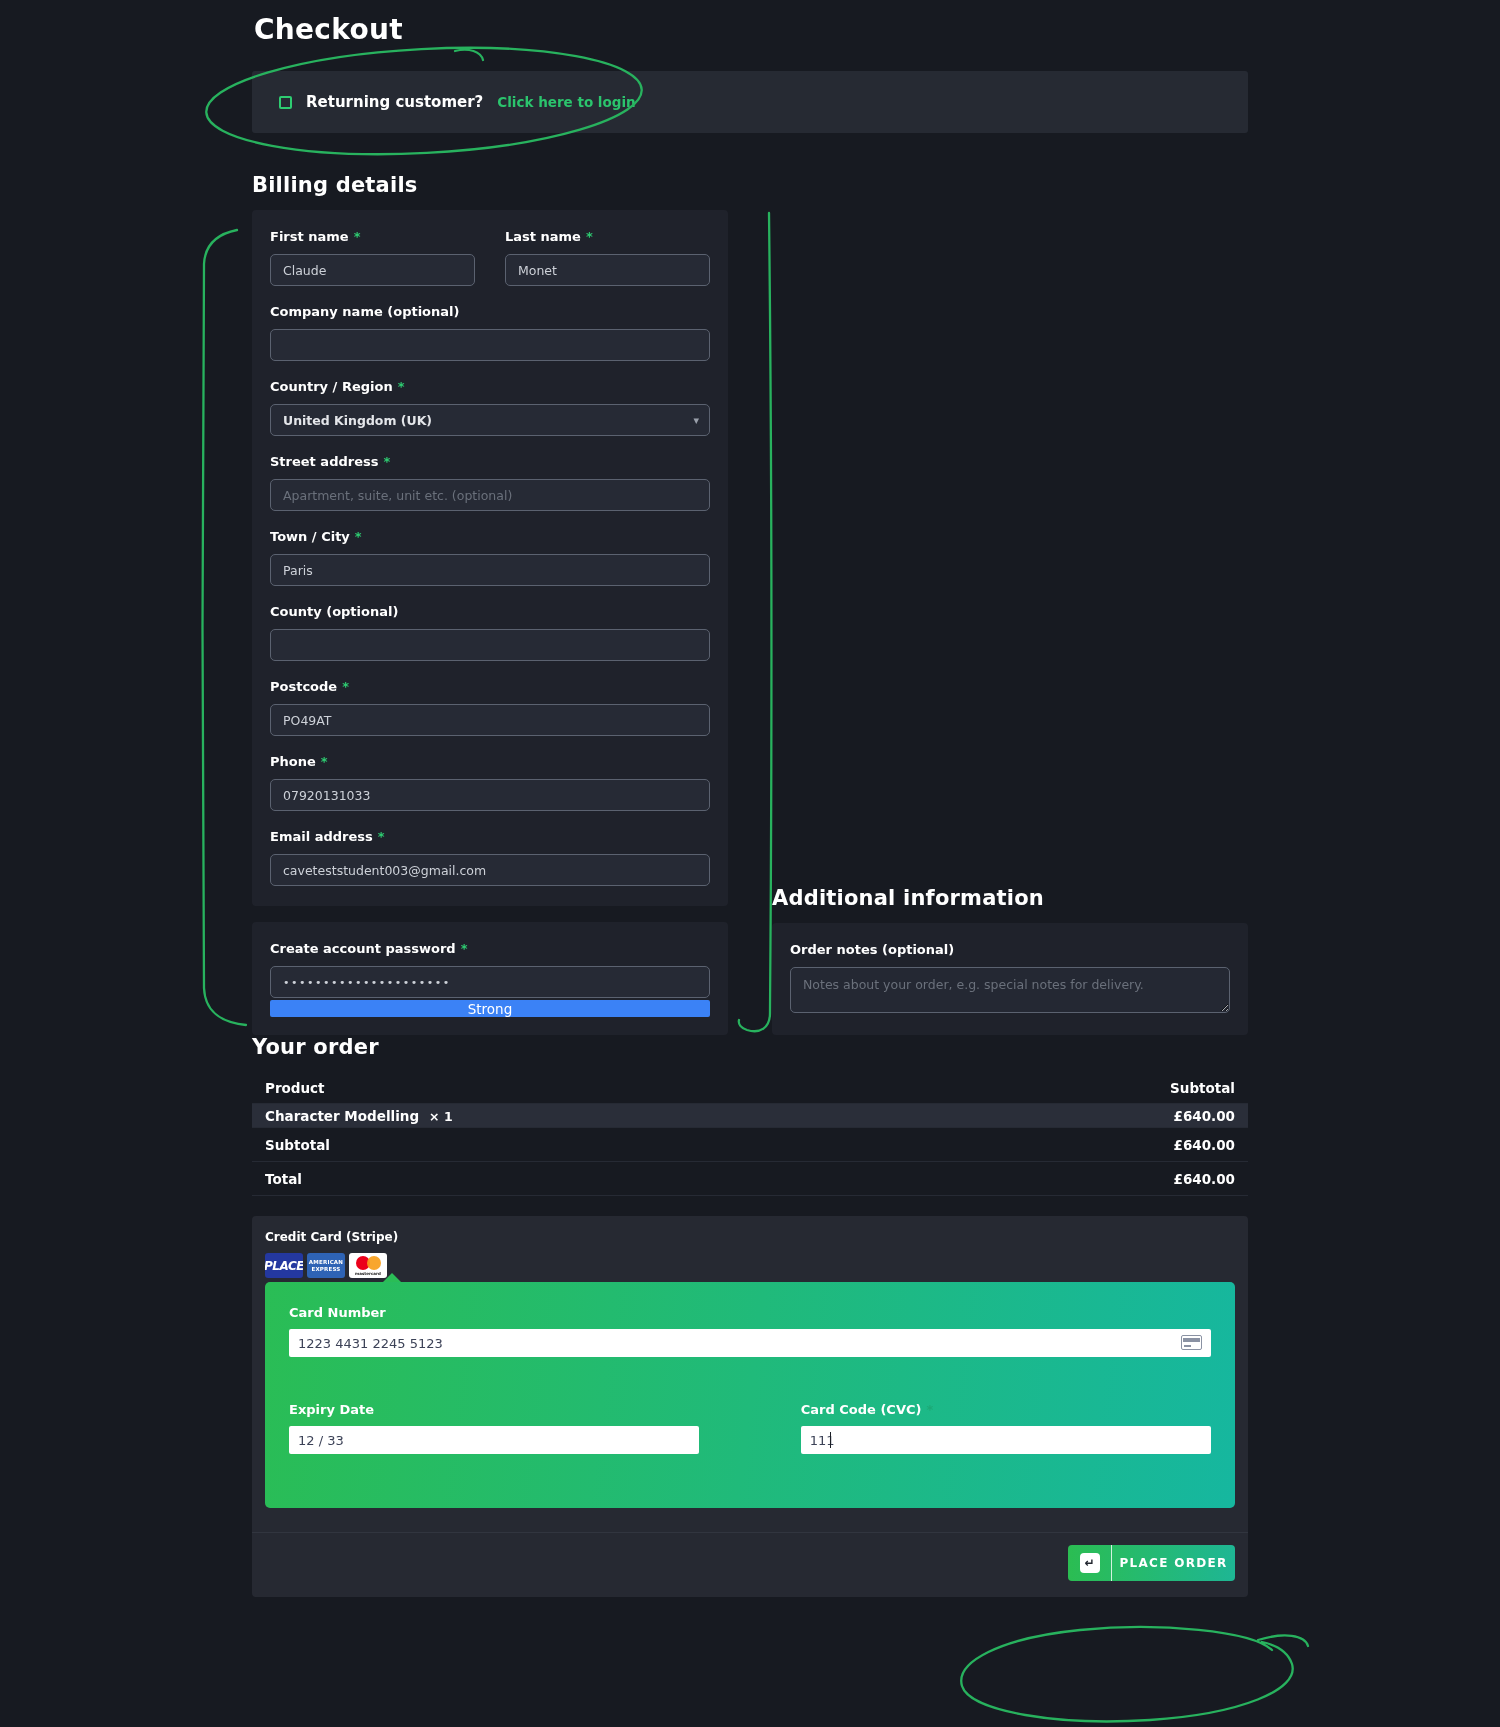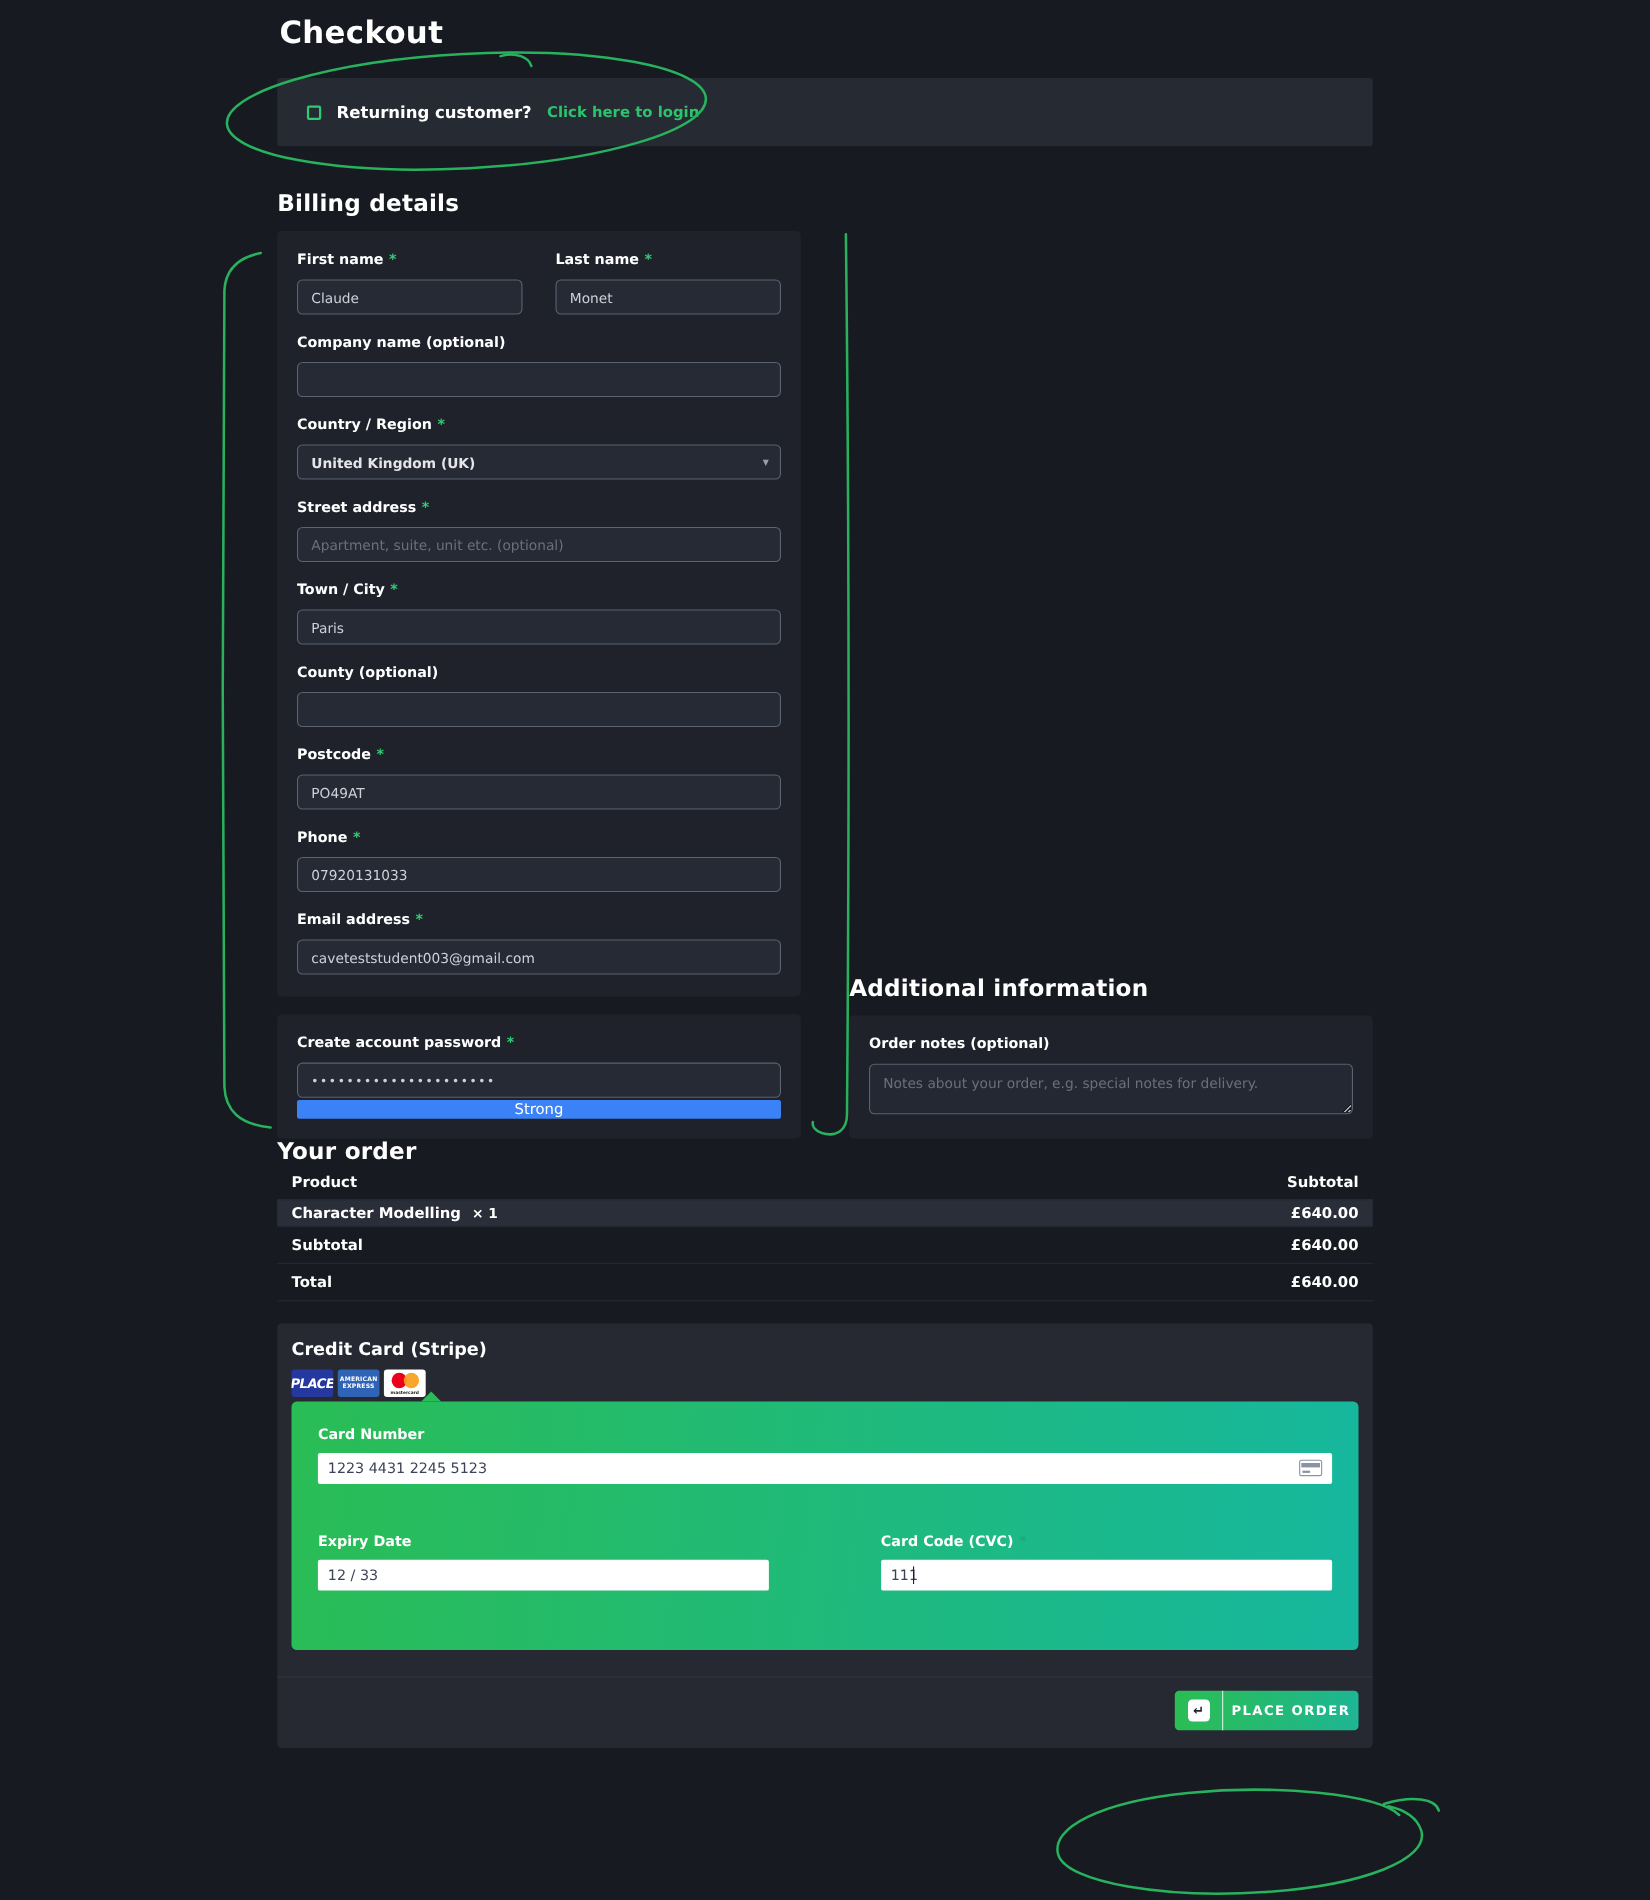--- a/index.html
+++ b/index.html
@@ -54,33 +54,33 @@
 
   
   .notes-panel { padding:18px 18px 22px; }
   textarea.notes { display:block; width:100%; height:46px; background:#242833; border:1px solid #5b6270;
              border-radius:5px; color:#cdd1d8; font-size:12.5px; padding:9px 12px;
              resize:vertical; font-family:inherit; outline:none; }
   textarea.notes::placeholder { color:#6a707b; opacity:1; }
 
   
   .order-heading { margin-top:38px; }
-  .order-table { font-size:13.5px; color:#fff; }
+  .order-table { margin-top:13px; font-size:13.5px; color:#fff; }
   .t-row { display:flex; justify-content:space-between; align-items:center;
            padding:0 13px; border-bottom:1px solid #262a34; }
   .t-head { height:32px; font-weight:700; }
   .t-product { height:24px; background:#2a2e39; font-weight:600; }
   .t-line { height:34px; font-weight:700; }
   .qty { margin-left:10px; font-weight:700; font-size:12.5px; }
   .price { font-weight:700; }
 
   
   .payment { margin-top:20px; background:#262932; border-radius:4px; padding-top:14px; }
   .pay-inner { padding:0 13px; }
-  .pay-title { font-size:16px; color:#fff; font-weight:800; margin:0 0 9px; }
+  .pay-title { font-size:12px; color:#fff; font-weight:800; margin:0 0 9px; }
   .cards { display:flex; gap:4px; align-items:center; }
   .card-badge { height:25px; width:38px; border-radius:3px; display:flex; align-items:center;
                 justify-content:center; flex-direction:column; overflow:hidden; }
   .visa { background:#2438a0; color:#fff; font-style:italic; font-weight:800; font-size:12px; letter-spacing:-.5px; }
   .amex { background:#2e63b5; color:#fff; font-size:5.5px; font-weight:700; line-height:1.25;
           text-align:center; letter-spacing:.2px; }
   .mc { background:#fff; }
   .mc-circles { position:relative; width:25px; height:14px; }
   .mc-circles i { position:absolute; top:0; width:14px; height:14px; border-radius:50%; }
   .mc-red { left:0; background:#eb001b; }

